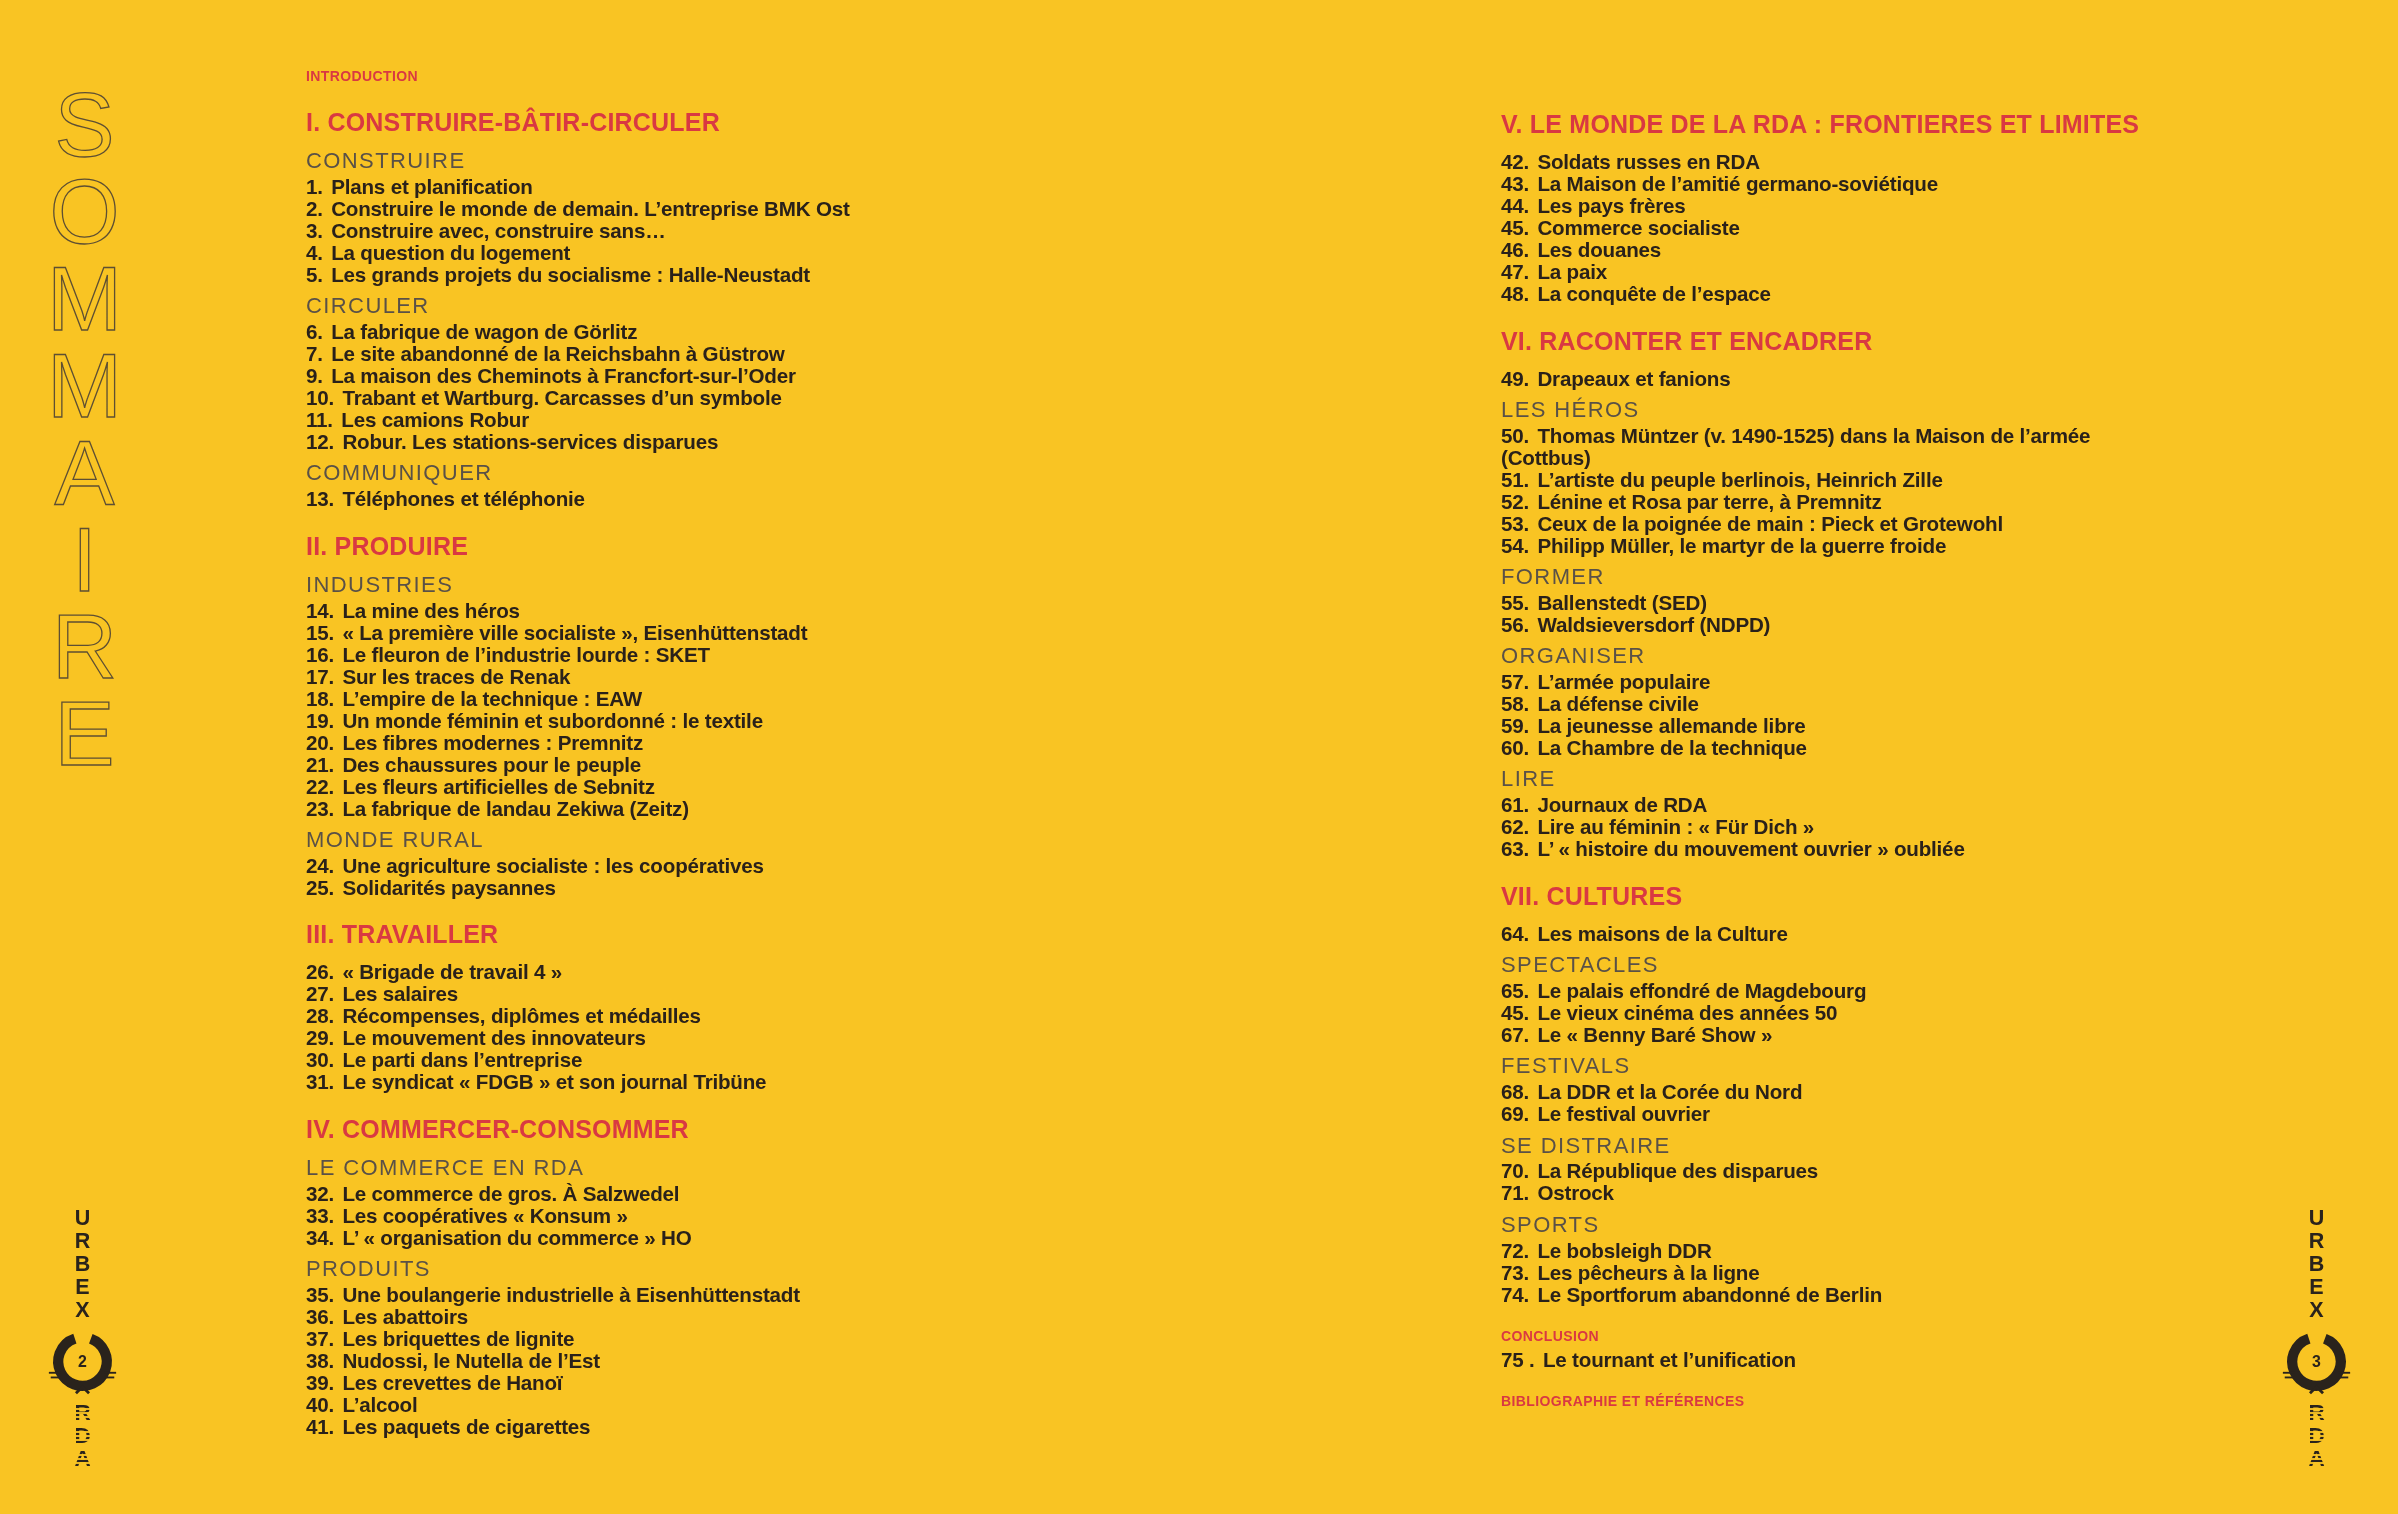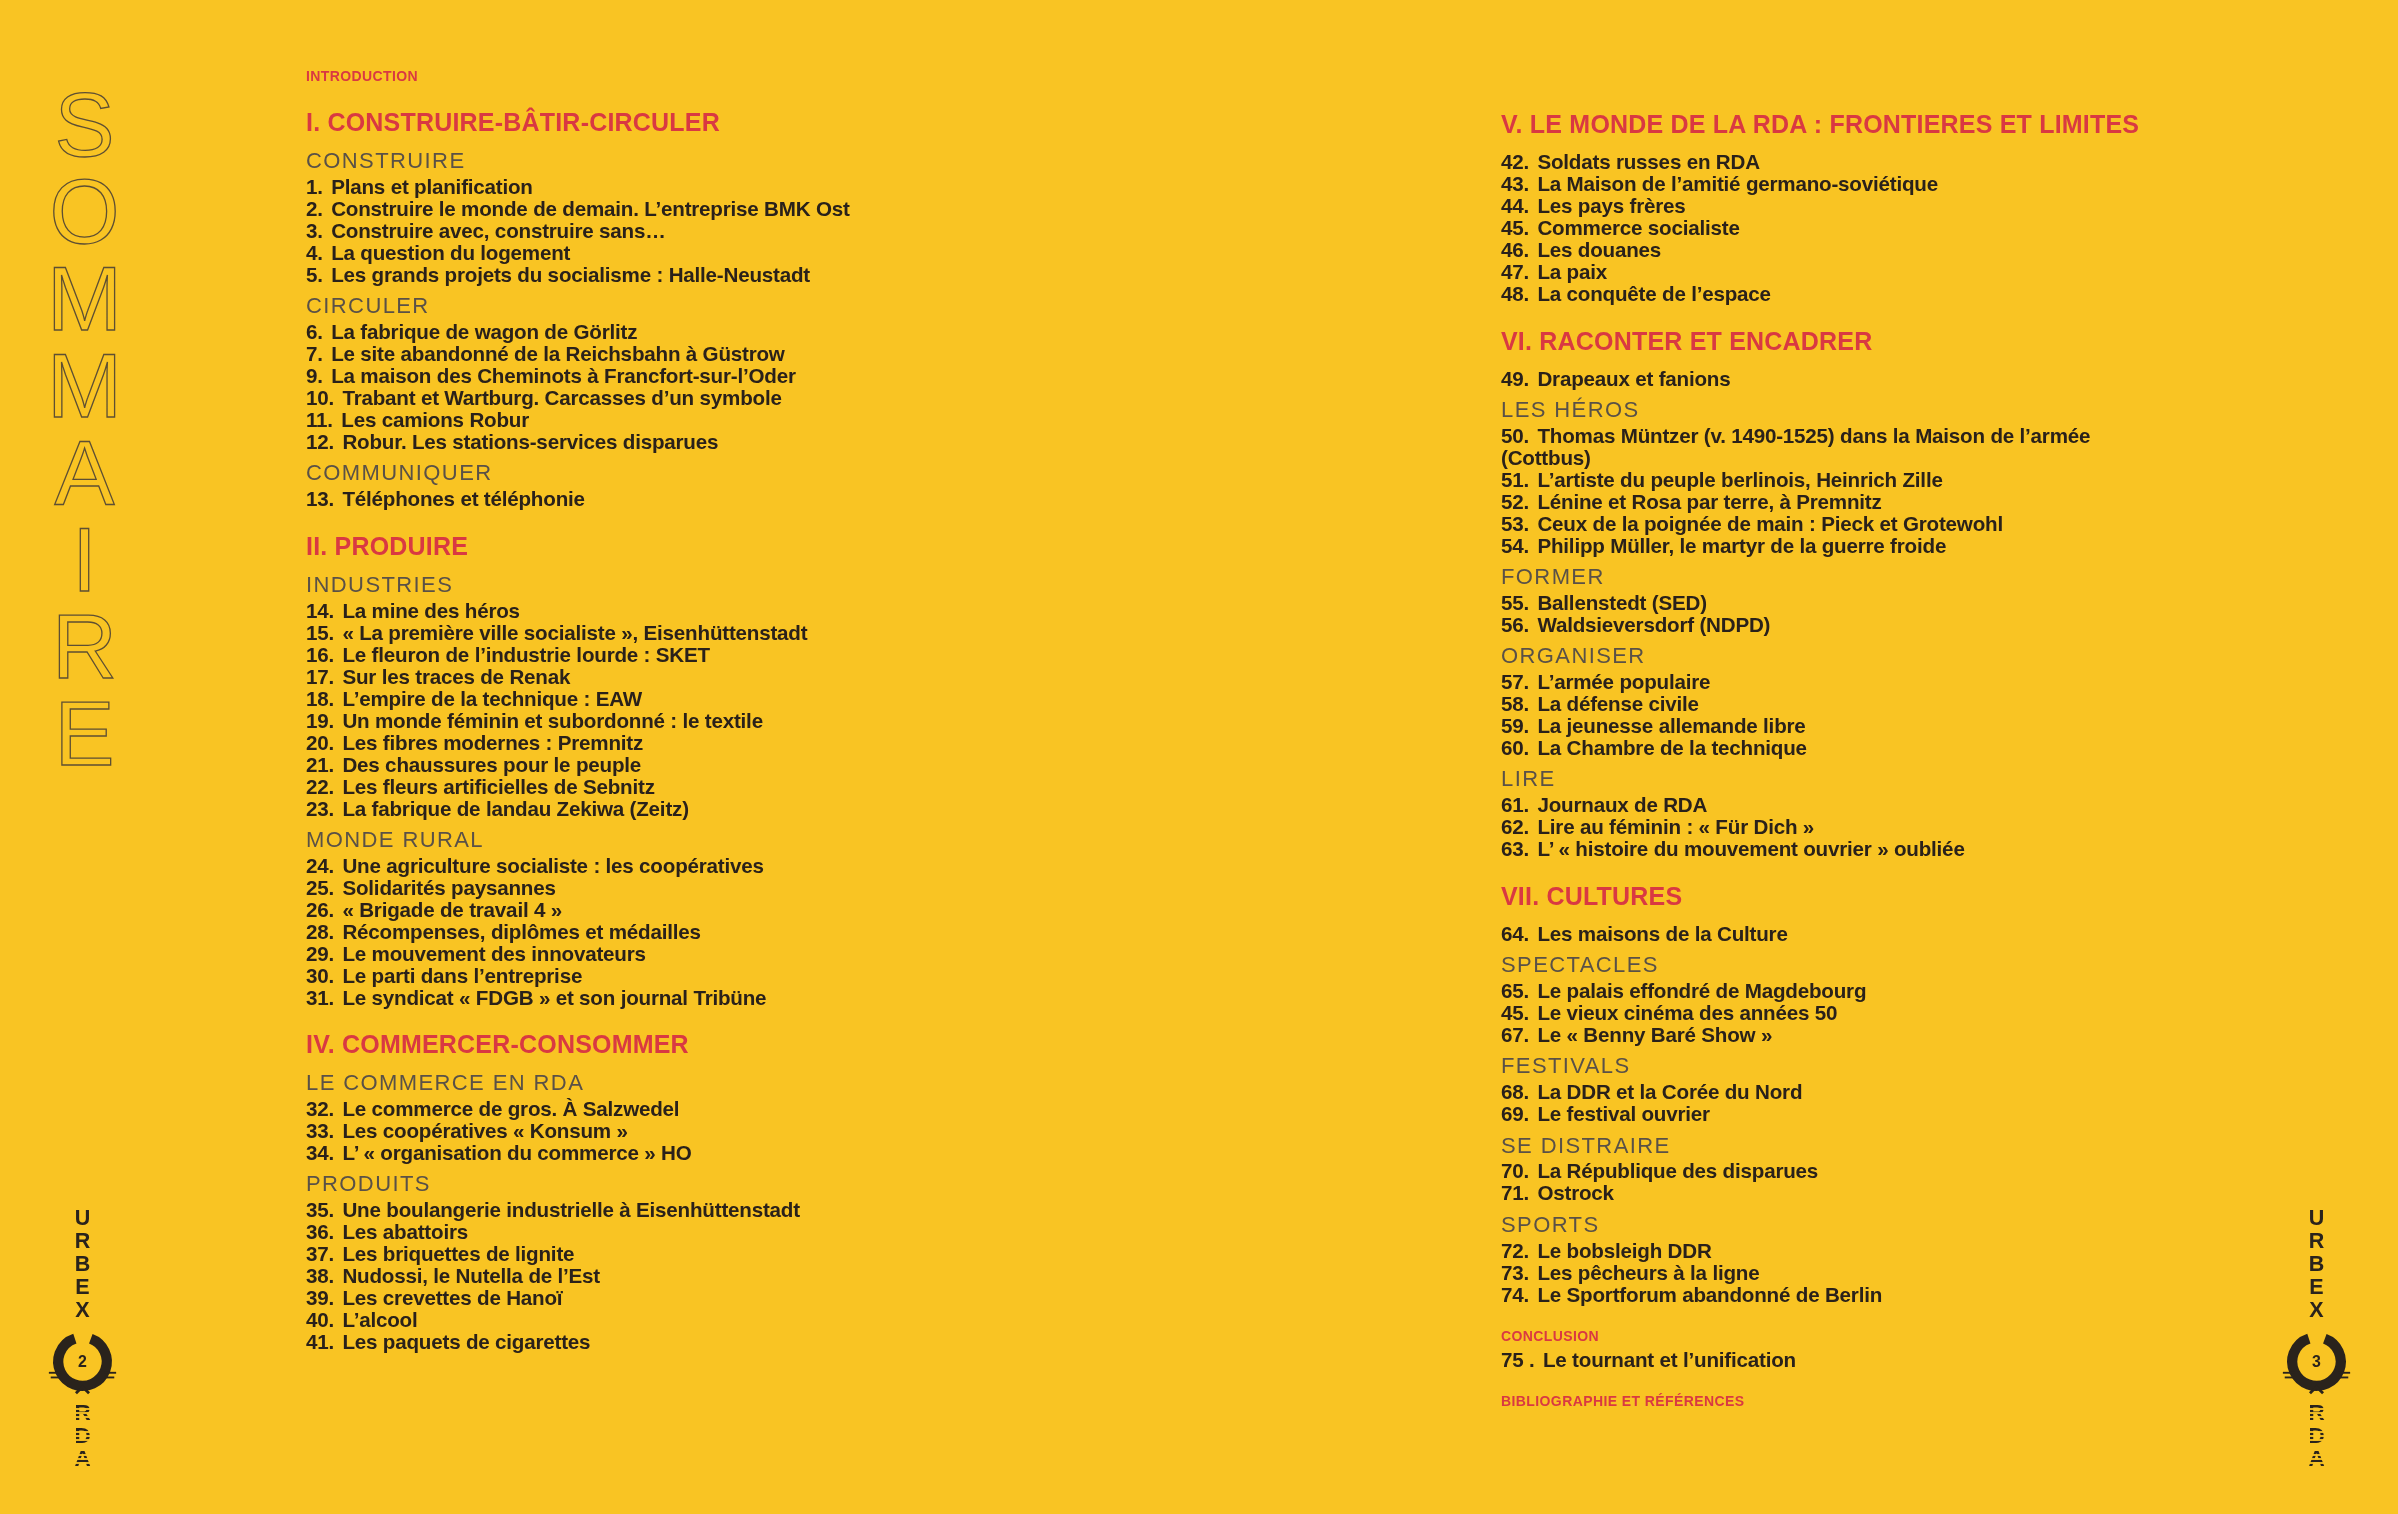--- a/index.html
+++ b/index.html
@@ -109,21 +109,23 @@
       <div class="item"><span class="num">17.</span><span>Sur les traces de Renak</span></div>
       <div class="item"><span class="num">18.</span><span>L’empire de la technique : EAW</span></div>
       <div class="item"><span class="num">19.</span><span>Un monde féminin et subordonné : le textile</span></div>
       <div class="item"><span class="num">20.</span><span>Les fibres modernes : Premnitz</span></div>
       <div class="item"><span class="num">21.</span><span>Des chaussures pour le peuple</span></div>
       <div class="item"><span class="num">22.</span><span>Les fleurs artificielles de Sebnitz</span></div>
       <div class="item"><span class="num">23.</span><span>La fabrique de landau Zekiwa (Zeitz)</span></div>
       <div class="subhead">MONDE RURAL</div>
       <div class="item"><span class="num">24.</span><span>Une agriculture socialiste : les coopératives</span></div>
       <div class="item"><span class="num">25.</span><span>Solidarités paysannes</span></div>
+      <div class="chapter">III. TRAVAILLER</div>
       <div class="item"><span class="num">26.</span><span>« Brigade de travail 4 »</span></div>
+      <div class="item"><span class="num">27.</span><span>Les salaires</span></div>
       <div class="item"><span class="num">28.</span><span>Récompenses, diplômes et médailles</span></div>
       <div class="item"><span class="num">29.</span><span>Le mouvement des innovateurs</span></div>
       <div class="item"><span class="num">30.</span><span>Le parti dans l’entreprise</span></div>
       <div class="item"><span class="num">31.</span><span>Le syndicat « FDGB » et son journal Tribüne</span></div>
       <div class="chapter">IV. COMMERCER-CONSOMMER</div>
       <div class="subhead">LE COMMERCE EN RDA</div>
       <div class="item"><span class="num">32.</span><span>Le commerce de gros. À Salzwedel</span></div>
       <div class="item"><span class="num">33.</span><span>Les coopératives « Konsum »</span></div>
       <div class="item"><span class="num">34.</span><span>L’ « organisation du commerce » HO</span></div>
       <div class="subhead">PRODUITS</div>

